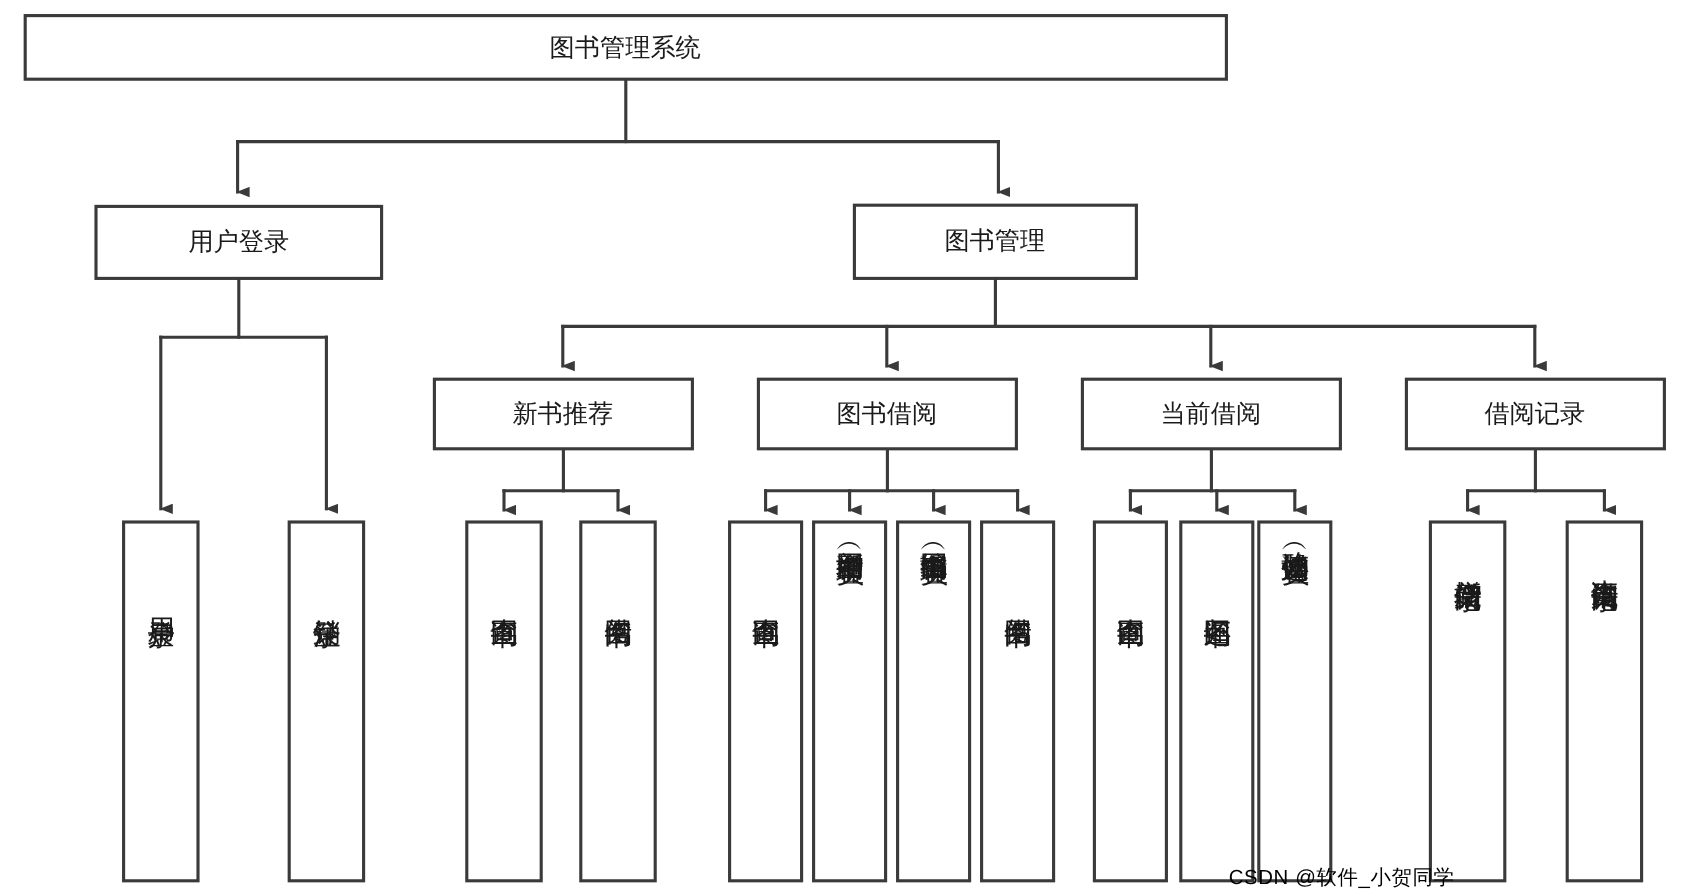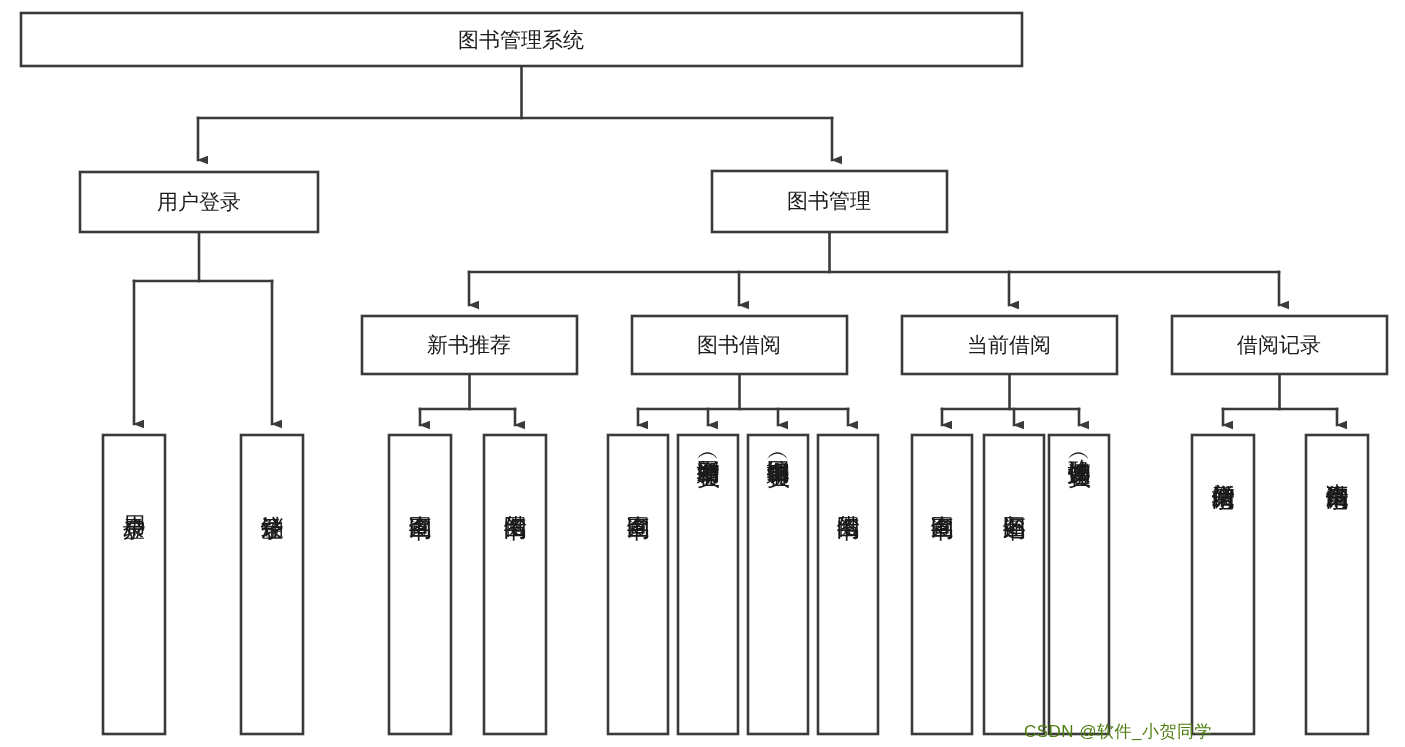--- a/index.html
+++ b/index.html
@@ -24,21 +24,21 @@
   .leaf-vtext{
     writing-mode:vertical-rl;
     text-orientation:upright;
     font-family:"Liberation Sans","DejaVu Sans",sans-serif;
     font-size:23px;line-height:1.03;color:#1a1a1a;
     letter-spacing:1px;white-space:nowrap;
   }
   .watermark{
     position:absolute;right:8px;bottom:4px;
     font-family:"Liberation Sans","DejaVu Sans",sans-serif;
-    font-size:17px;color:#4d7c0f;letter-spacing:.5px;
+    font-size:17px;color:#000000;letter-spacing:.5px;
     user-select:none;white-space:nowrap;margin-left:40px;
   }
 </style>
 </head>
 <body>
 
 <div id="diagram-root">
 
   <svg id="tree" viewBox="0 0 1405 747">
     <defs>

